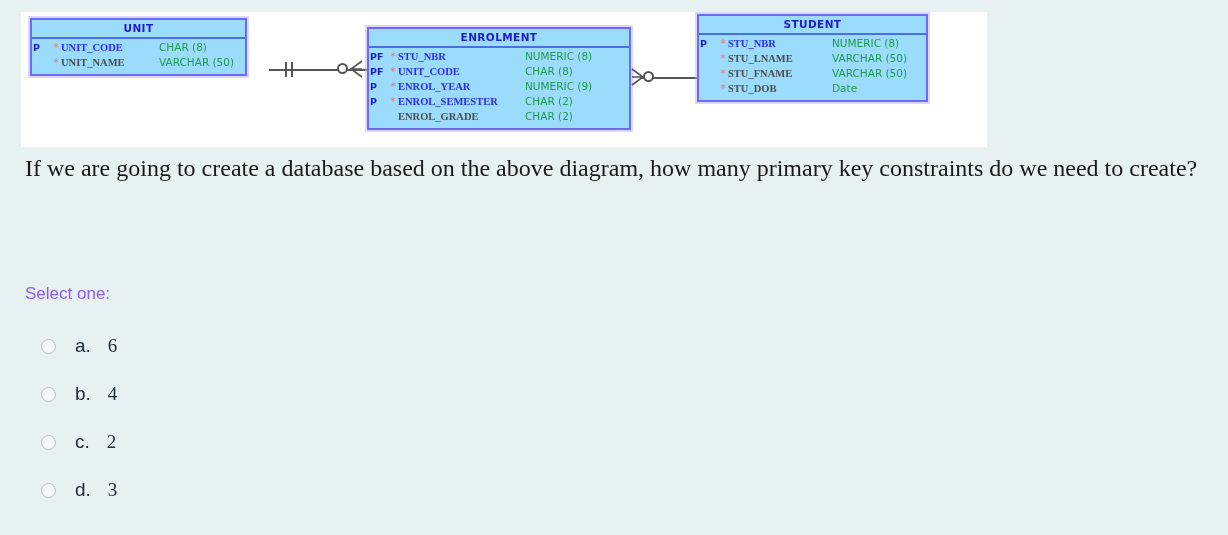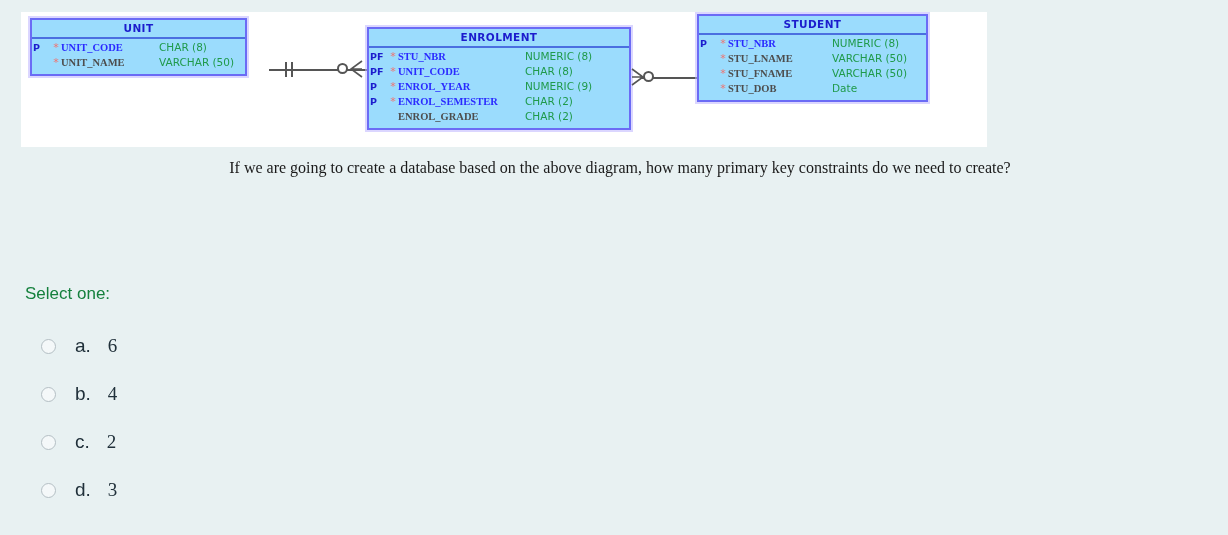--- a/index.html
+++ b/index.html
@@ -126,34 +126,33 @@
   #connector-unit-enrolment { left: 248px; top: 47px; width: 100px; height: 20px; }
   #connector-enrolment-student { left: 610px; top: 55px; width: 104px; height: 20px; }
 
   
   .question-text {
     position: absolute;
     left: 25px;
     top: 155px;
     width: 1190px;
     font-family: "Liberation Serif", serif;
-    font-size: 16px;
+    font-size: 24px;
     color: #1a1a1a;
     line-height: 26px;
     white-space: nowrap;
-    text-align: center;
   }
 
   
   .select-one {
     position: absolute;
     left: 25px;
     top: 284px;
     font-size: 17px;
-    color: #15803d;
+    color: #8b5cf6;
     font-family: "Liberation Sans", sans-serif;
   }
 
   .options {
     position: absolute;
     left: 25px;
     top: 322px;
     width: 400px;
   }
   .option-row {

